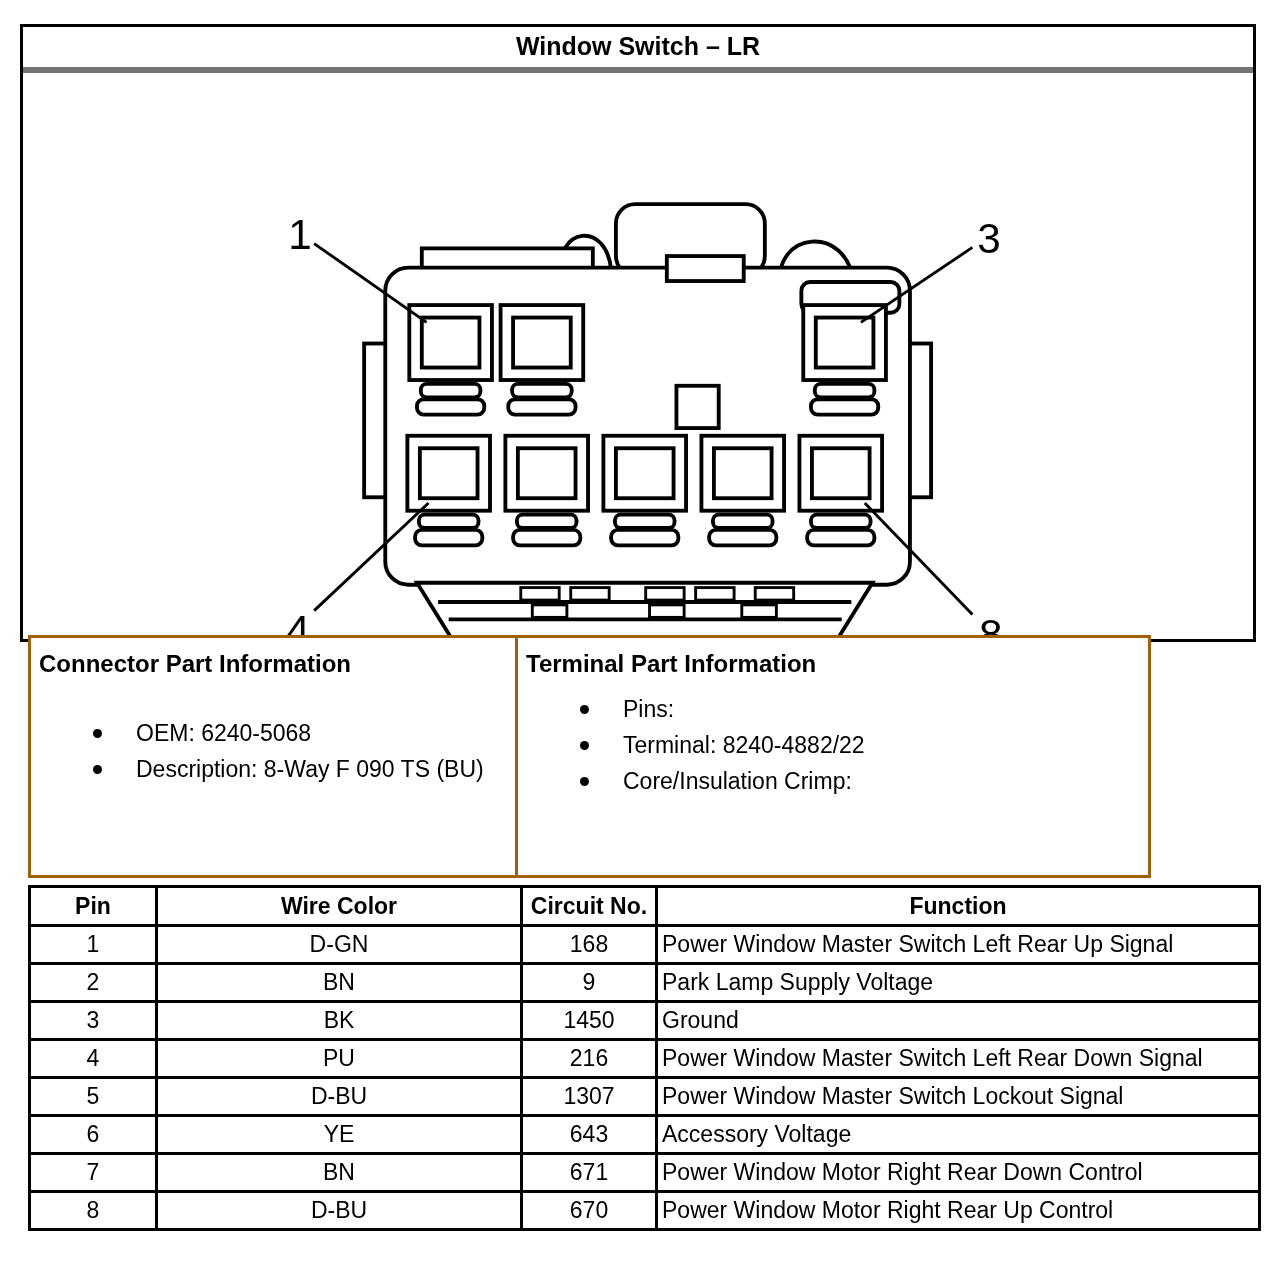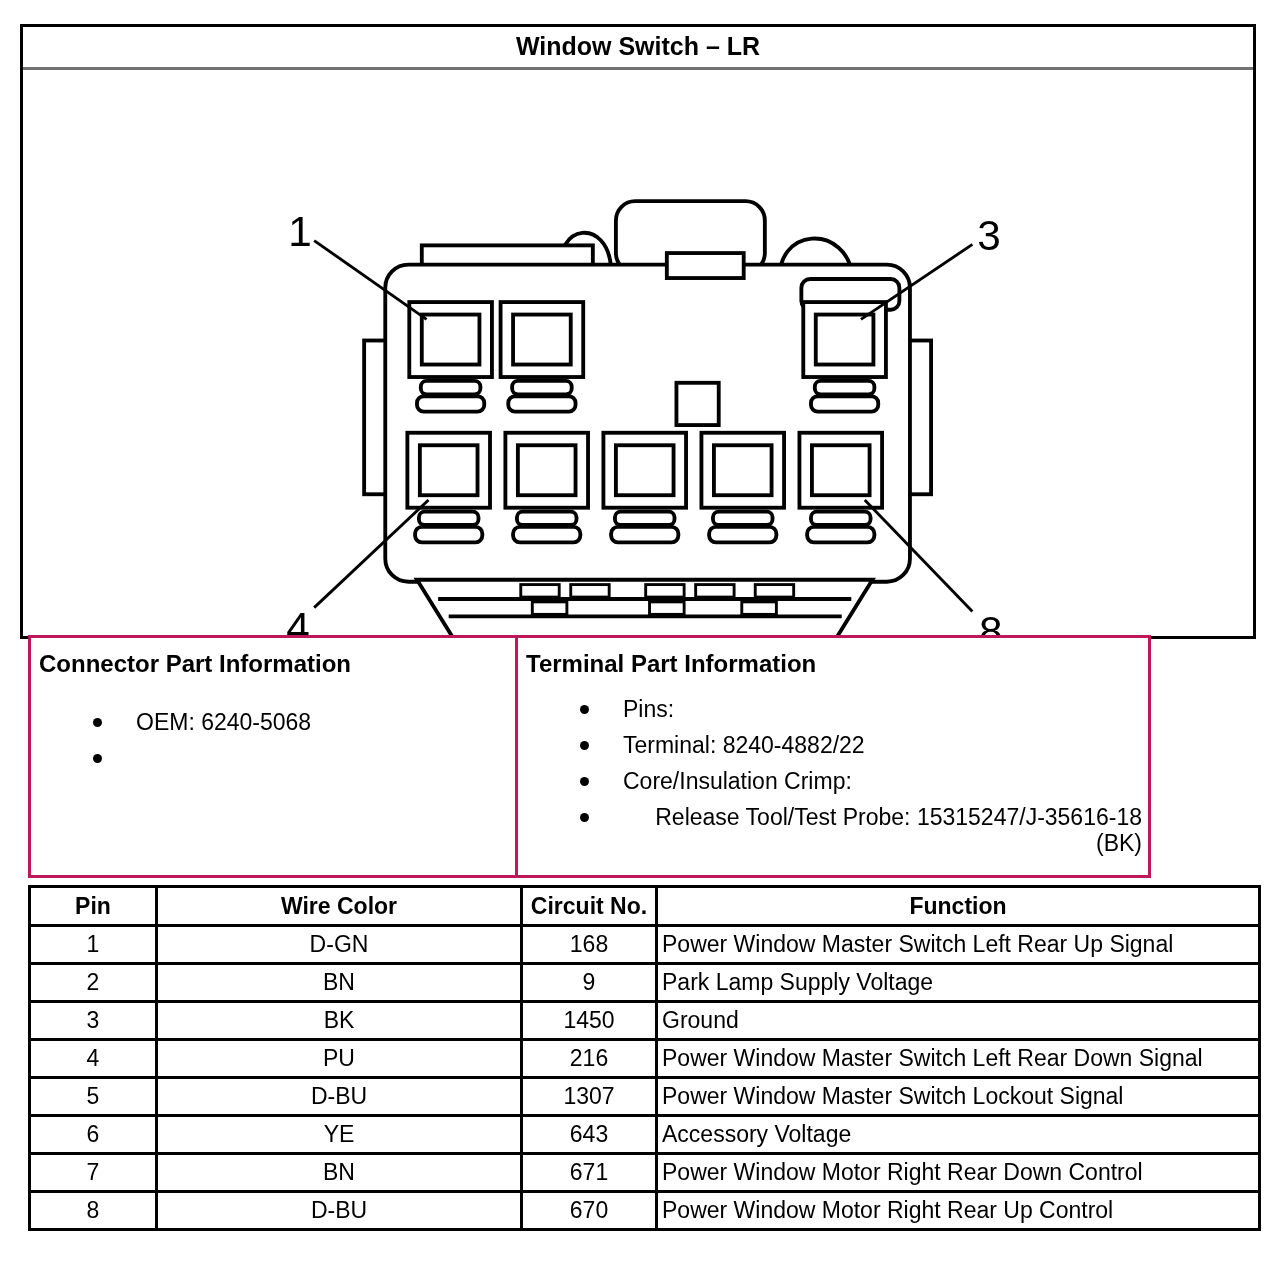--- a/index.html
+++ b/index.html
@@ -1,29 +1,29 @@
 <!DOCTYPE html>
 <html><head>
 <meta charset="utf-8">
 <style>
   html,body { margin:0; padding:0; background:#fff; }
   body { font-family:"Liberation Sans", sans-serif; color:#000; }
   .page { position:relative; width:1280px; height:1286px; background:#fff; overflow:hidden; }
 
   .frame { position:absolute; left:20px; top:24px; width:1230px; border:3px solid #000; background:#fff; }
-  .title-bar { border-bottom:3px solid #737373; text-align:center; font-weight:bold; font-size:25px; padding:5px 0 6px 0; }
+  .title-bar { border-bottom:6px solid #737373; text-align:center; font-weight:bold; font-size:25px; padding:5px 0 6px 0; }
   .diagram { height:566px; overflow:hidden; }
 
   .info-row { position:absolute; left:28px; top:635px; width:1233px; display:flex; }
-  .info-box { border:3px solid #be185d; height:243px; box-sizing:border-box; background:#fff; }
+  .info-box { border:3px solid #a16207; height:243px; box-sizing:border-box; background:#fff; }
   .info-box.connector { width:490px; }
   .info-box.terminal { width:636px; margin-left:-3px; }
   .info-heading { font-weight:bold; font-size:24px; padding:12px 0 0 8px; }
   ul.bullets { list-style:none; margin:0; padding:0 6px 0 62px; font-size:23px; }
-  .info-box.connector ul.bullets { margin-top:31px; }
+  .info-box.connector ul.bullets { margin-top:42px; }
   .info-box.terminal ul.bullets { margin-top:18px; }
   ul.bullets li { display:flex; margin-bottom:10px; line-height:26px;text-align:right; }
   .dot { flex:none; width:9px; height:9px; border-radius:50%; background:#000; margin:9px 34px 0 0; }
 
   table.pin-table { position:absolute; left:28px; top:885px; width:1230px; border-collapse:collapse; table-layout:fixed; font-size:23px; background:#fff;padding-left:28px; }
   table.pin-table th, table.pin-table td { border:3px solid #000; height:35px; padding:0 4px; overflow:hidden; white-space:nowrap; }
   table.pin-table th { font-weight:bold; text-align:center; height:36px; }
   td.c { text-align:center; }
   td.l { text-align:left; padding-left:6px; }
 </style>
@@ -143,41 +143,38 @@
   <div class="info-row">
     <div class="info-box connector">
       <div class="info-heading">Connector Part Information</div>
       <ul class="bullets">
         <li>
             <span class="dot"></span>
             <span>OEM: 6240-5068</span>
           </li>
         <li>
             <span class="dot"></span>
+            <span>Description: 8-Way F 090 TS (BU)</span>
           </li>
       </ul>
     </div>
     <div class="info-box terminal">
       <div class="info-heading">Terminal Part Information</div>
       <ul class="bullets">
         <li>
             <span class="dot"></span>
             <span>Pins:</span>
           </li>
         <li>
             <span class="dot"></span>
             <span>Terminal: 8240-4882/22</span>
           </li>
         <li>
             <span class="dot"></span>
             <span>Core/Insulation Crimp:</span>
-          </li>
-        <li>
-            <span class="dot"></span>
-            <span>Release Tool/Test Probe: 15315247/J-35616-18 (BK)</span>
           </li>
       </ul>
     </div>
   </div>
 
   <table class="pin-table">
     <colgroup>
         <col style="width:127px">
         <col style="width:365px">
         <col style="width:135px">

